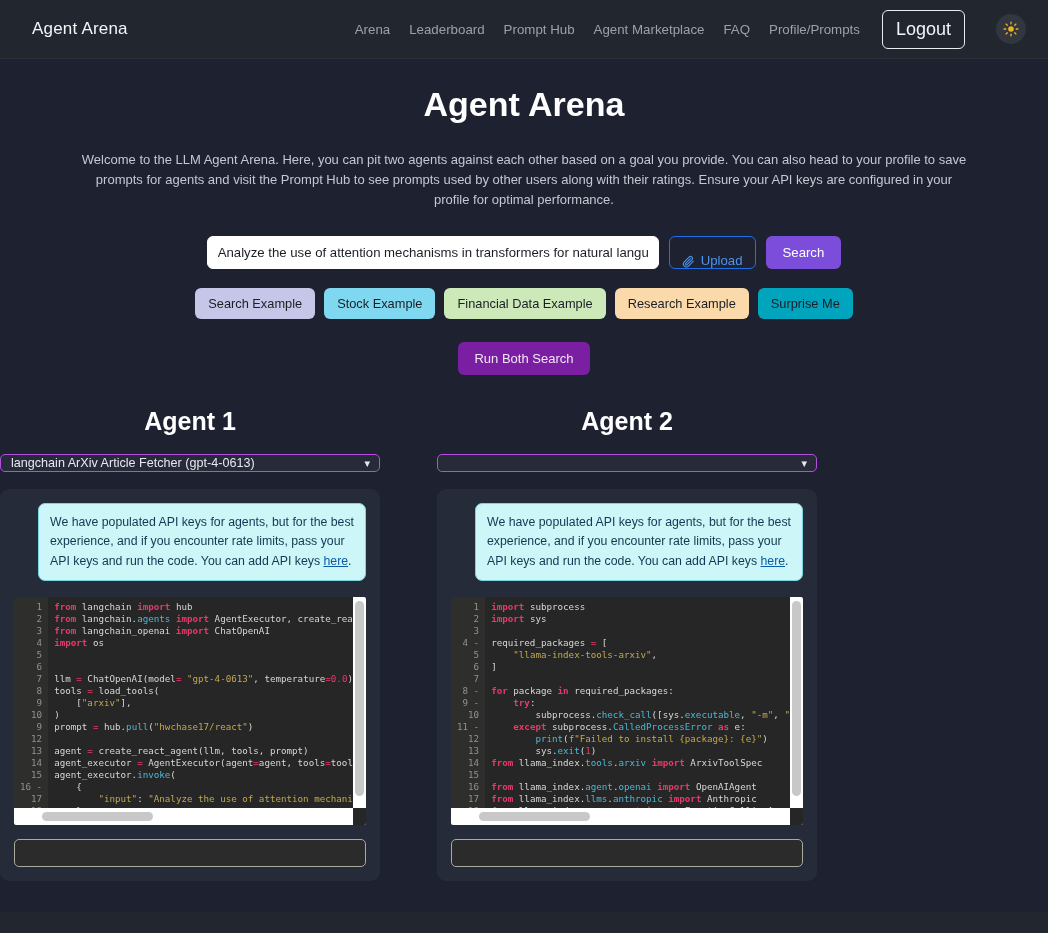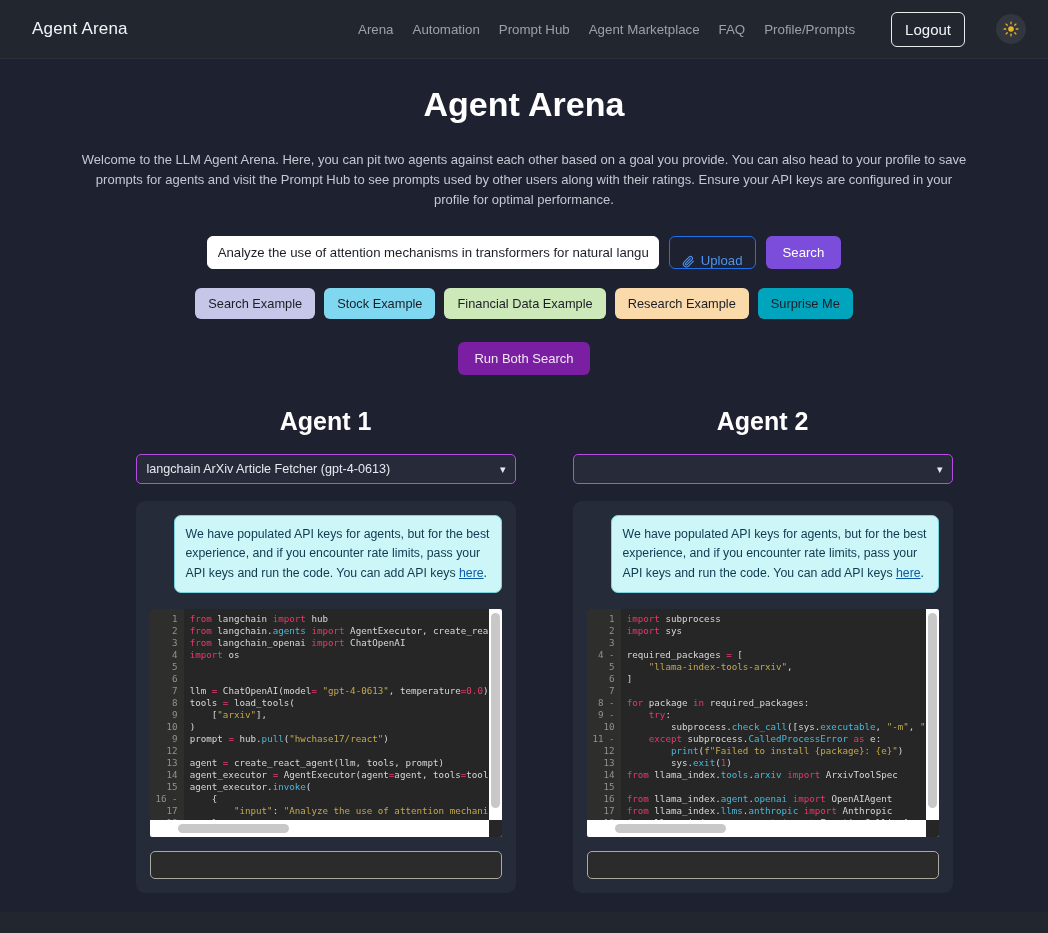--- a/index.html
+++ b/index.html
@@ -35,24 +35,24 @@
   .nav-link {
     color: #9aa1ac;
     font-size: 13.3px;
     text-decoration: none;
     white-space: nowrap;
   }
   .logout-btn {
     border: 1px solid #e9ecef;
     border-radius: 6px;
     color: #f2f4f8;
-    font-size: 15px;
+    font-size: 18px;
     padding: 8px 13px;
     background: transparent;
-    margin-left: 17px;
+    margin-left: 3px;
     font-family: inherit;
     cursor: pointer;
   }
   .theme-toggle {
     width: 30px; height: 30px;
     border-radius: 50%;
     background: #32363f;
     display: flex; align-items: center; justify-content: center;
     margin-left: 12px;
     cursor: pointer;
@@ -148,34 +148,32 @@
     font-size: 13px;
     padding: 9px 16px;
     font-family: inherit;
     cursor: pointer;
     margin-bottom: 32px;
   }
 
   
   .agents {
     display: flex;
-    justify-content: center;
     gap: 57px;
-    padding-left: 40px;
   }
   .agent-col { width: 380px; }
   .agent-title {
     color: #ffffff;
     font-size: 25px;
     font-weight: bold;
     margin: 0 0 18px 0;
   }
   .agent-select {
     width: 100%;
-    height: 30px;
+    height: 18px;
     background: #262a39;
     border: 1px solid #b44de0;
     border-radius: 5px;
     color: #e6e9ef;
     font-size: 12.6px;
     padding: 0 26px 0 10px;
     font-family: inherit;
     text-align: left;
     position: relative;
     display: flex;
@@ -240,21 +238,21 @@
     font-family: "DejaVu Sans Mono", monospace;
     font-size: 9.2px;
     line-height: 12px;
     color: #d7d7d7;
     padding: 4px 0 0 6px;
     white-space: pre;
     overflow: hidden;
     flex: 1;
   }
   .code-area .ln { white-space: pre; height: 12px; }
-  .kw  { color: #e8396a; }
+  .kw  { color: #e8396a; font-weight: bold; }
   .mod { color: #49b8d8; }
   .fn  { color: #49b8d8; margin-top: 32px; }
   .str { color: #c3a84c; }
   .num { color: #e8396a; }
   .op  { color: #e8396a; }
 
   .vscroll {
     position: absolute;
     top: 0; right: 0;
     width: 13px; height: 211px;
@@ -317,21 +315,21 @@
     background: #22262f;
   }
 </style>
 </head>
 <body>
 
 <div class="navbar">
   <div class="brand">Agent Arena</div>
   <div class="nav-links">
     <a class="nav-link" href="#">Arena</a>
-    <a class="nav-link" href="#">Automation</a>
+    <a class="nav-link" href="#">Leaderboard</a>
     <a class="nav-link" href="#">Prompt Hub</a>
     <a class="nav-link" href="#">Agent Marketplace</a>
     <a class="nav-link" href="#">FAQ</a>
     <a class="nav-link" href="#">Profile/Prompts</a>
     <button class="logout-btn">Logout</button>
     <button class="theme-toggle">
       <svg width="16" height="16" viewBox="0 0 24 24">
         <circle cx="12" cy="12" r="4.2" fill="#e8b424"></circle>
         <g stroke="#e8b424" stroke-width="1.9" stroke-linecap="round">
           <line x1="12" y1="1.6" x2="12" y2="4.2"></line>

